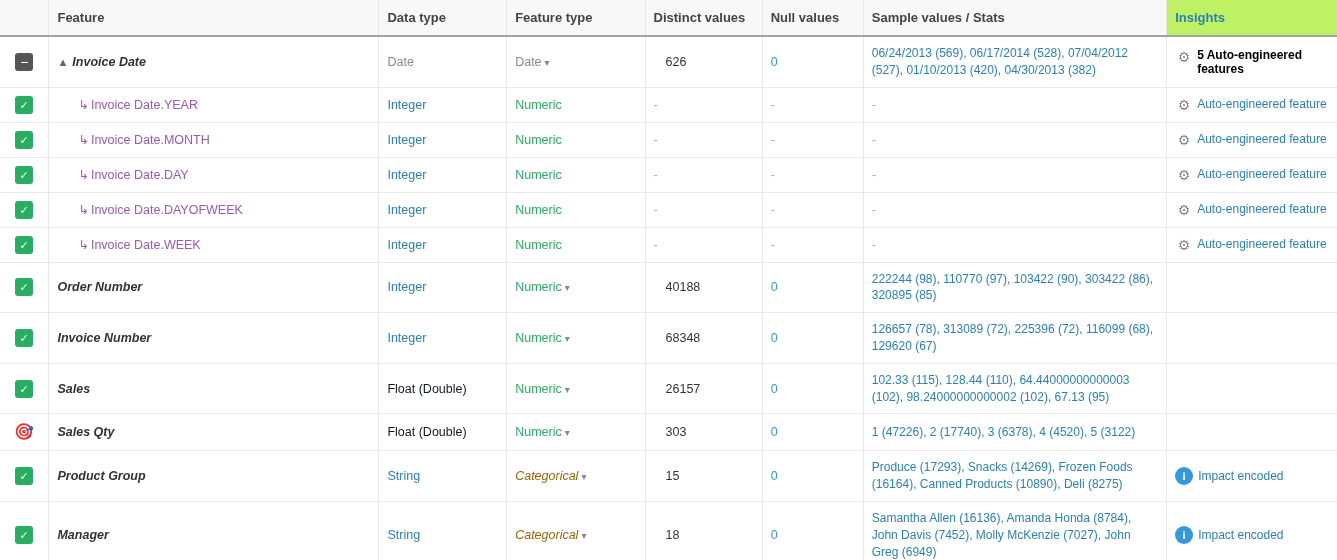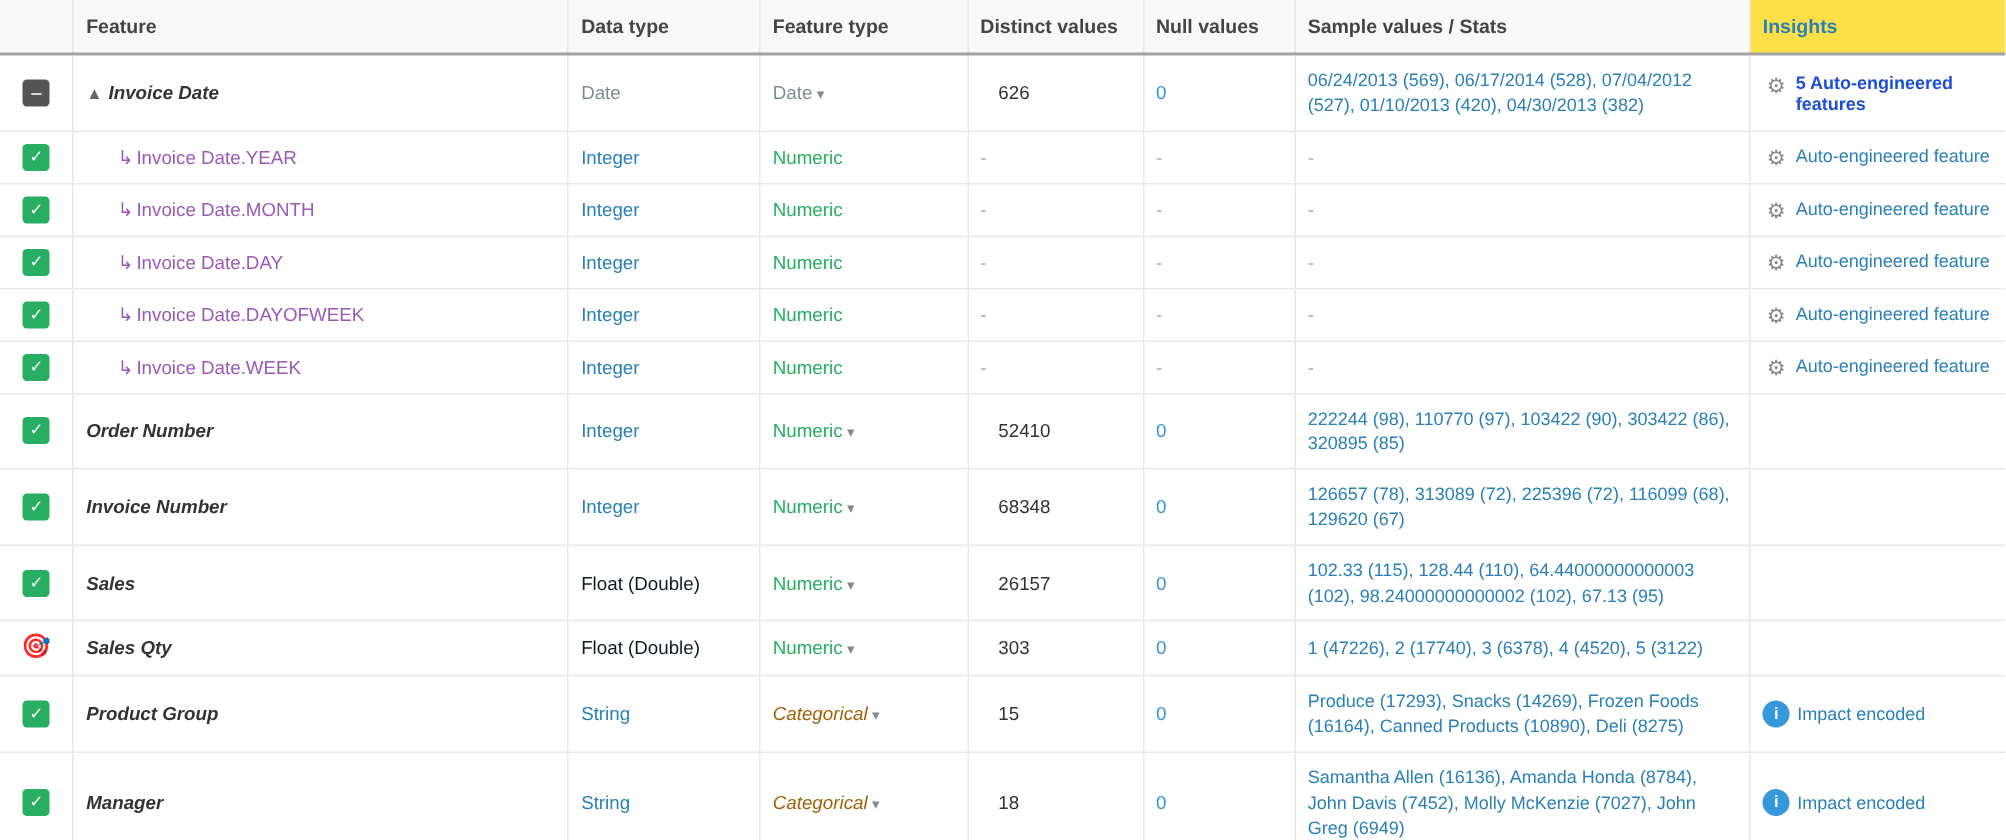--- a/index.html
+++ b/index.html
@@ -128,21 +128,21 @@
       margin-left: 3px;
     }
 
     .insights-auto {
       display: flex;
       align-items: flex-start;
       gap: 4px;
     }
     .insights-auto-count {
       font-weight: 600;
-      color: #1d4ed8;
+      color: #000000;
       font-size: 12px;
     }
     .insights-auto-link {
       color: #2980b9;
       font-size: 12px;
       line-height: 1.4;
     }
     .insights-impact {
       display: flex;
       align-items: center;
@@ -170,21 +170,21 @@
       display: inline-flex;
       align-items: center;
       justify-content: center;
       width: 18px;
       height: 18px;
       color: #888;
       font-size: 14px;
     }
 
     .col-header-insights {
-      background: #fde047;
+      background: #bef264;
       color: #2980b9 !important;
       margin-top: 48px;
     }
 
     .expand-arrow {
       display: inline-block;
       font-size: 11px;
       color: #666;
       margin-right: 4px;
     }
@@ -308,21 +308,21 @@
         <span class="gear-insight">⚙</span>
         <span class="insights-auto-link">Auto-engineered feature</span>
       </div>
           </td>
   </tr>
         <tr>
     <td class="check-cell"><span class="checkbox-green">✓</span></td>
     <td><span class="feature-name">Order Number</span></td>
     <td><span class="type-integer">Integer</span></td>
     <td><span class="ftype-numeric">Numeric</span><span class="dropdown-arrow">▾</span></td>
-    <td><span class="distinct-val">52410</span></td>
+    <td><span class="distinct-val">40188</span></td>
     <td><span class="null-zero">0</span></td>
     <td><span class="sample-text">222244 (98), 110770 (97), 103422 (90), 303422 (86), 320895 (85)</span></td>
     <td></td>
   </tr>
         <tr>
     <td class="check-cell"><span class="checkbox-green">✓</span></td>
     <td><span class="feature-name">Invoice Number</span></td>
     <td><span class="type-integer">Integer</span></td>
     <td><span class="ftype-numeric">Numeric</span><span class="dropdown-arrow">▾</span></td>
     <td><span class="distinct-val">68348</span></td>

